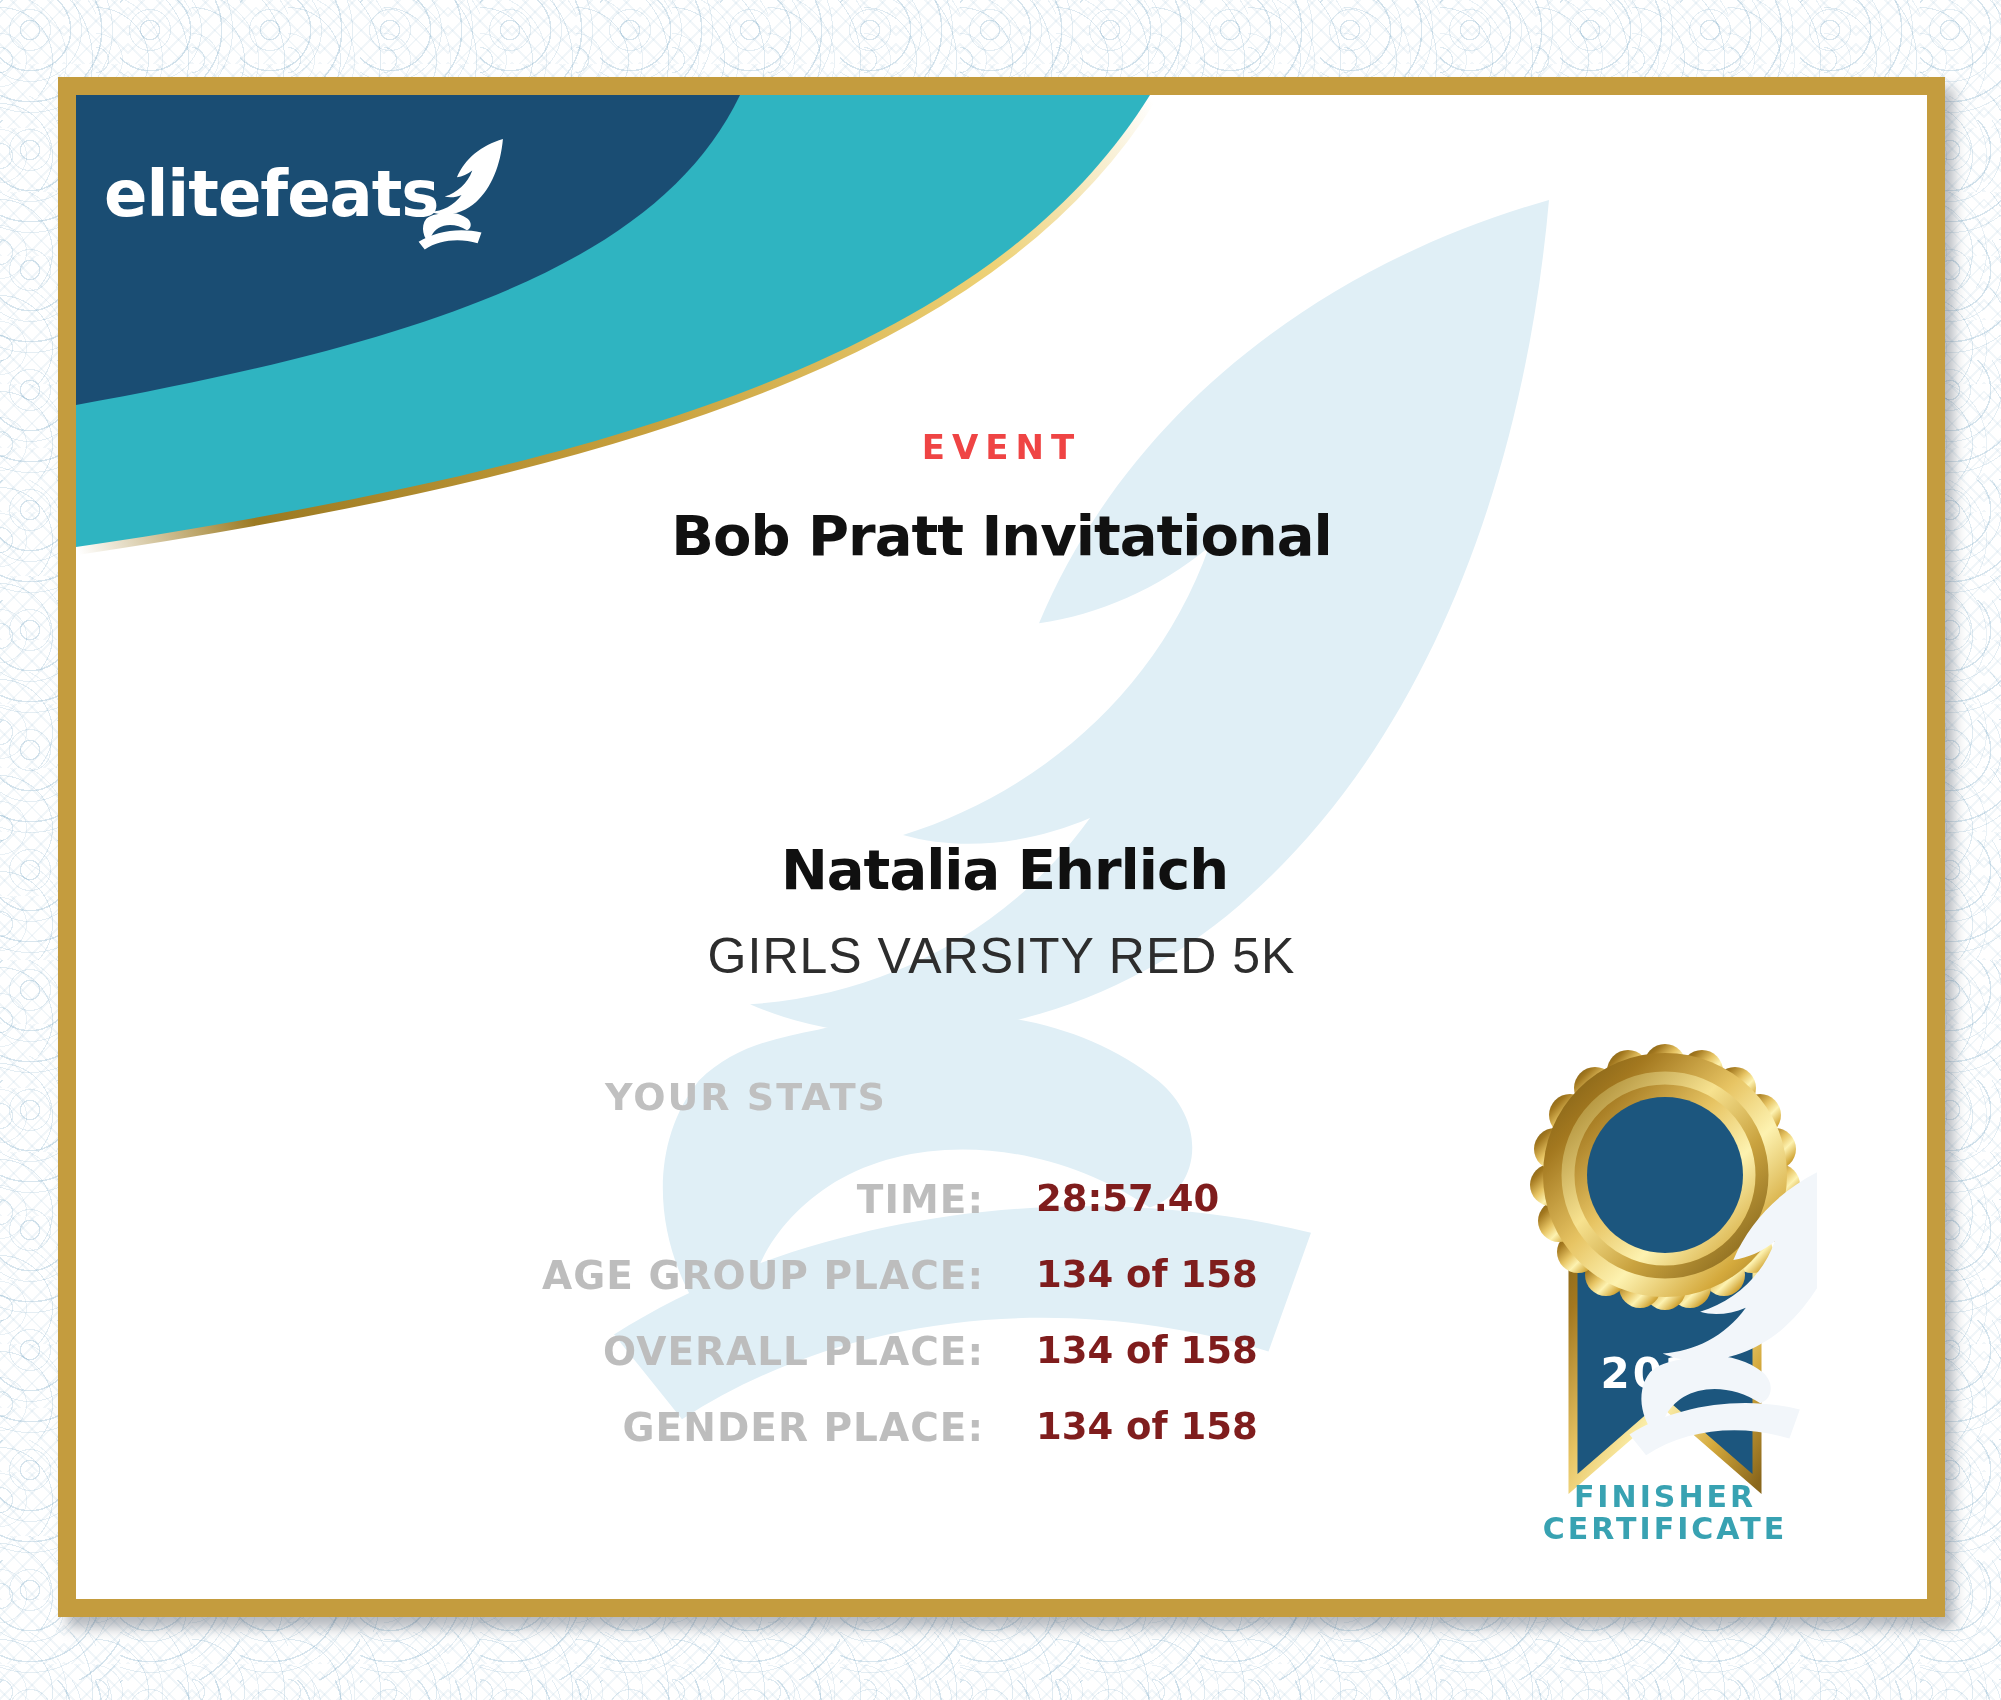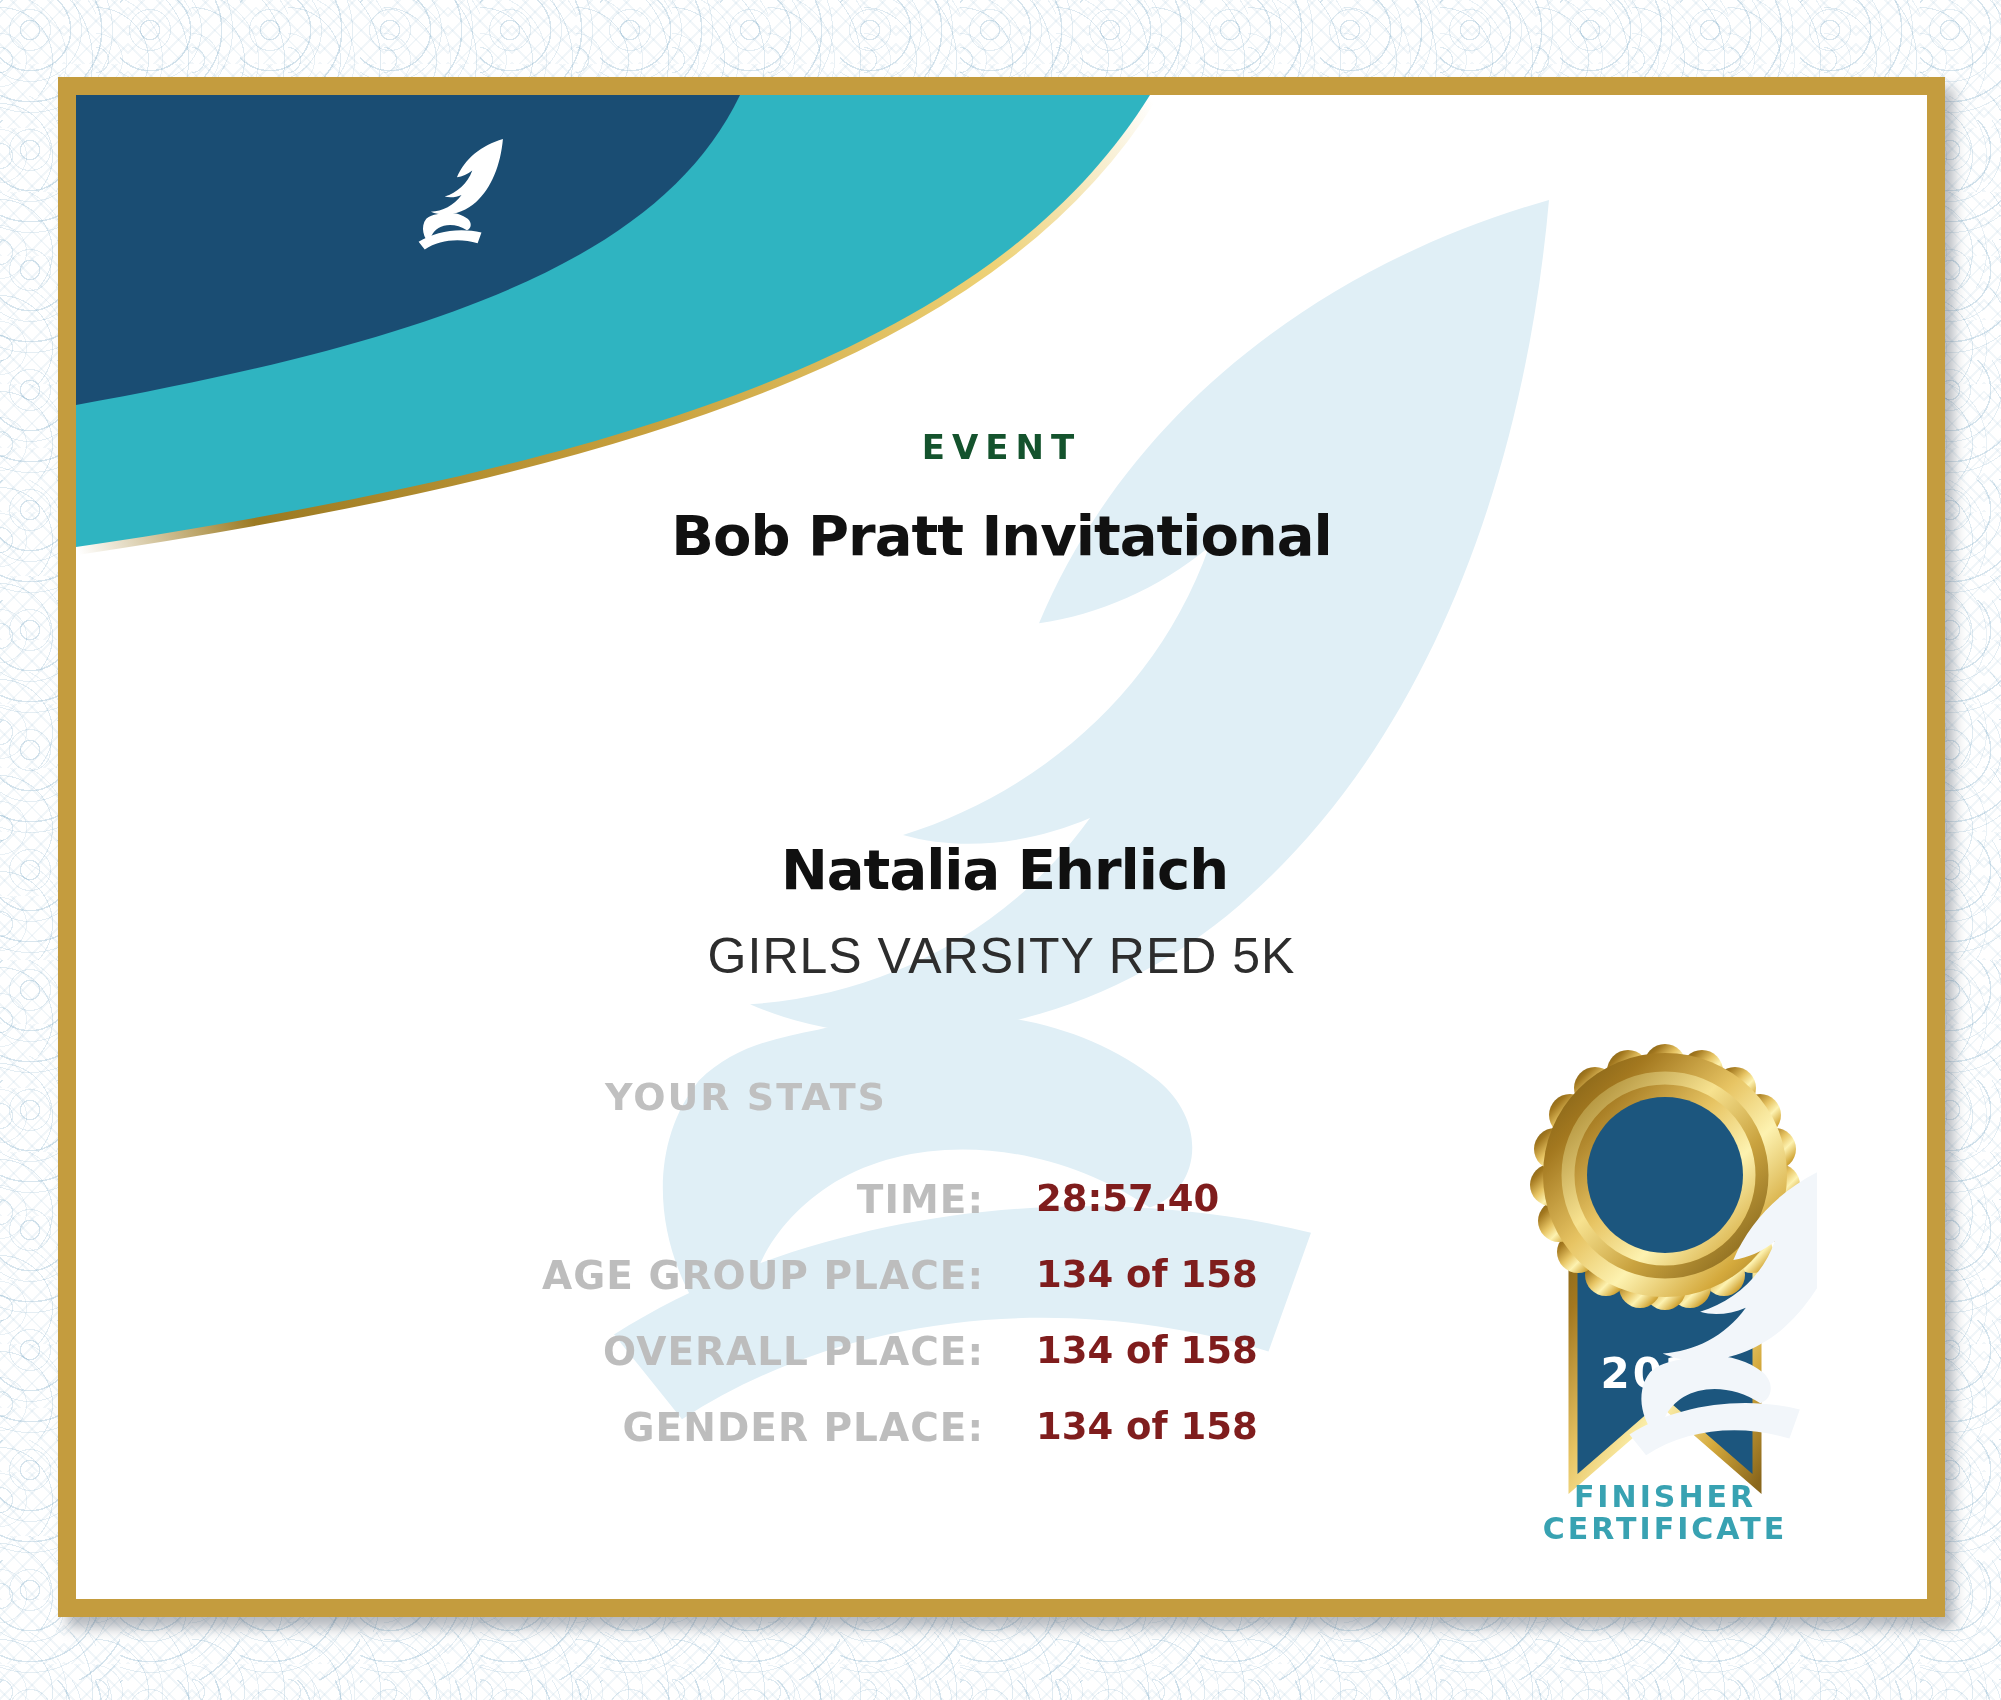--- a/index.html
+++ b/index.html
@@ -17,21 +17,21 @@
   }
   .page{position:absolute;inset:0;}
   .panel{
     position:absolute;left:58px;top:77px;width:1887px;height:1540px;
     background:#ffffff;border:18px solid #c49c3e;box-sizing:border-box;
     box-shadow:9px 11px 12px rgba(90,100,112,0.45);
     overflow:hidden;
   }
   .abs{position:absolute;}
   .center-line{left:0;right:0;text-align:center;}
-  .event-label{top:332px;font-size:34px;font-weight:600;letter-spacing:7px;color:#14532d;}
+  .event-label{top:332px;font-size:34px;font-weight:600;letter-spacing:7px;color:#ef4444;}
   .event-name{top:408px;font-size:56px;font-weight:700;letter-spacing:-1px;color:#111111;}
   .awarded-label{top:672px;font-size:36px;font-weight:600;letter-spacing:4px;color:#c3c3c3;}
   .recipient{top:742px;font-size:56px;font-weight:700;letter-spacing:-1px;color:#101010;padding-left:6px;}
   .division{top:832px;font-family:"Liberation Sans",sans-serif;font-size:50px;font-weight:400;letter-spacing:1px;color:#2d2d2d;}
   .stats-heading{left:470px;top:980px;width:400px;text-align:center;font-size:38px;font-weight:700;letter-spacing:2px;color:#c0c0c0;}
   .stat-row{left:0;width:100%;height:46px;}
   .stat-row .lbl{position:absolute;right:943px;white-space:nowrap;font-size:39px;font-weight:600;letter-spacing:1px;color:#bdbdbd;text-align:center;}
   .stat-row .val{position:absolute;left:960px;white-space:nowrap;font-size:37px;font-weight:700;color:#7f1d1d;}
   .row-0{top:1082px;} .row-1{top:1158px;} .row-2{top:1234px;} .row-3{top:1310px;}
   .logo-text{left:28px;top:62px;font-size:64px;font-weight:700;letter-spacing:-1px;color:#ffffff;}
@@ -82,20 +82,21 @@
           <stop offset="0.5" stop-color="#c9a13e"></stop>
           <stop offset="0.85" stop-color="#9c7a22"></stop>
           <stop offset="1" stop-color="#9c7a22" stop-opacity="0"></stop>
         </linearGradient>
       </defs>
       <path d="M1074,0 C930,230 620,360 0,452" fill="none" stroke="url(#rimFade)" stroke-width="16"></path>
       <path d="M0,0 L1074,0 C930,230 620,360 0,452 Z" fill="#2fb4c1"></path>
       <path d="M0,0 L664,0 C585,165 360,245 0,310 Z" fill="#1a4d73"></path>
     </svg>
 
+    <div class="abs logo-text">elitefeats</div>
     <svg class="abs" style="left:338px;top:36px;width:92px;height:128px;" viewBox="0 0 120 150">
       <use href="#wingfoot" fill="#ffffff"></use>
     </svg>
 
     <div class="abs center-line event-label">EVENT</div>
     <div class="abs center-line event-name">Bob Pratt Invitational</div>
     <div class="abs center-line recipient">Natalia Ehrlich</div>
     <div class="abs center-line division">GIRLS VARSITY RED 5K</div>
 
     <div class="abs stats-heading">YOUR STATS</div>

